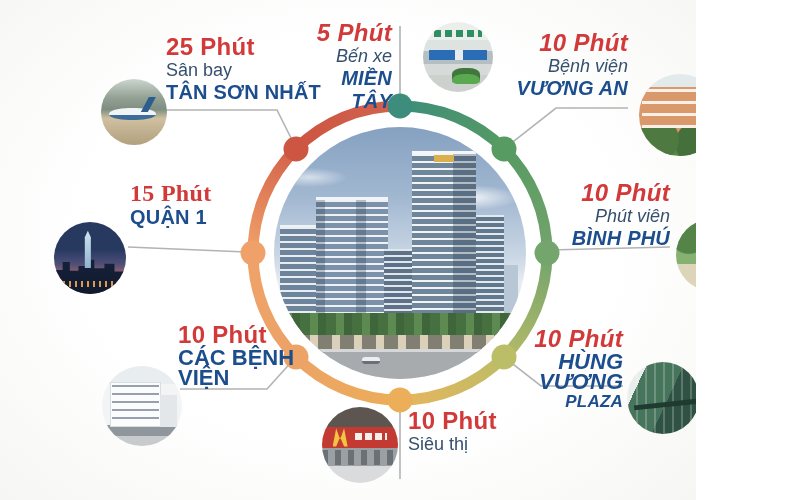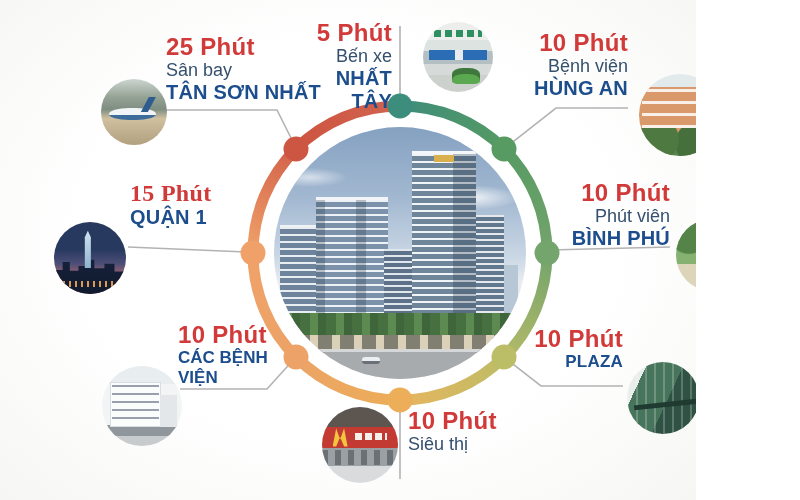--- a/index.html
+++ b/index.html
@@ -10,23 +10,23 @@
   }
   .overlay{position:absolute;left:0;top:0;width:800px;height:500px;}
   .connector{fill:none;stroke-width:1.6px;}
   .ring-arc{fill:none;stroke-width:11px;}
 
   
   .item{position:absolute;}
   .item .time{font-size:24px;line-height:26px;font-weight:bold;letter-spacing:.3px;}
   .item .line1{font-size:18px;line-height:21px;color:#35506e;}
   .item .line2{font-size:20px;line-height:23px;font-weight:bold;color:#1c4d8c;letter-spacing:.2px;}
-  .item.both-bold .line1{font-size:17px;line-height:20px;font-weight:bold;color:#1c4d8c;}
+  .item.both-bold .line1{font-size:22px;line-height:20px;font-weight:bold;color:#1c4d8c;}
   .item.both-bold .line2{font-size:17px;line-height:20px;}
-  .align-right{text-align:right;}
+  .align-right{text-align:right;font-style:italic;}
   .align-left{text-align:left;}
 
   
   .photo{position:absolute;border-radius:50%;overflow:hidden;}
   .photo > div{position:absolute;}
 
   .photo-airport{background:linear-gradient(180deg,#ccd6d0 0%,#94a294 28%,#7e8e81 46%,#cfc0a0 60%,#b2a07e 100%);}
   .photo-airport .fuselage{left:12%;top:44%;width:72%;height:18%;background:linear-gradient(180deg,#f0f4f6 55%,#3d6b9a 55%);border-radius:50%/60%;}
   .photo-airport .tailfin{left:66%;top:28%;width:10%;height:22%;background:#2c5d8e;transform:skewX(-28deg);}
 
@@ -208,34 +208,35 @@
   </div>
 
   <div class="item align-left" style="left:166px;top:34px;width:160px;">
     <div class="time" style="color: rgb(210, 58, 58);">25 Phút</div>
     <div class="line1">Sân bay</div>
     <div class="line2">TÂN SƠN NHẤT</div>
   </div>
   <div class="item align-right" style="left:296px;top:20px;width:96px;">
     <div class="time" style="color: rgb(210, 58, 58);">5 Phút</div>
     <div class="line1">Bến xe</div>
-    <div class="line2">NHẤT TÂY</div>
+    <div class="line2">MIỀN TÂY</div>
   </div>
   <div class="item align-right" style="left:498px;top:30px;width:130px;">
     <div class="time" style="color: rgb(210, 58, 58);">10 Phút</div>
     <div class="line1">Bệnh viện</div>
-    <div class="line2">HÙNG AN</div>
+    <div class="line2">VƯƠNG AN</div>
   </div>
   <div class="item align-right" style="left:545px;top:180px;width:125px;">
     <div class="time" style="color: rgb(210, 58, 58);">10 Phút</div>
     <div class="line1">Phút viên</div>
     <div class="line2">BÌNH PHÚ</div>
   </div>
   <div class="item align-right both-bold" style="left:498px;top:326px;width:125px;">
     <div class="time" style="color: rgb(210, 58, 58);">10 Phút</div>
+    <div class="line1">HÙNG VƯƠNG</div>
     <div class="line2">PLAZA</div>
   </div>
   <div class="item align-left" style="left:408px;top:408px;width:130px;">
     <div class="time" style="color: rgb(210, 58, 58);">10 Phút</div>
     <div class="line1">Siêu thị</div>
   </div>
   <div class="item align-left both-bold" style="left:178px;top:322px;width:120px;">
     <div class="time" style="color: rgb(210, 58, 58);">10 Phút</div>
     <div class="line1">CÁC BỆNH VIỆN</div>
   </div>

